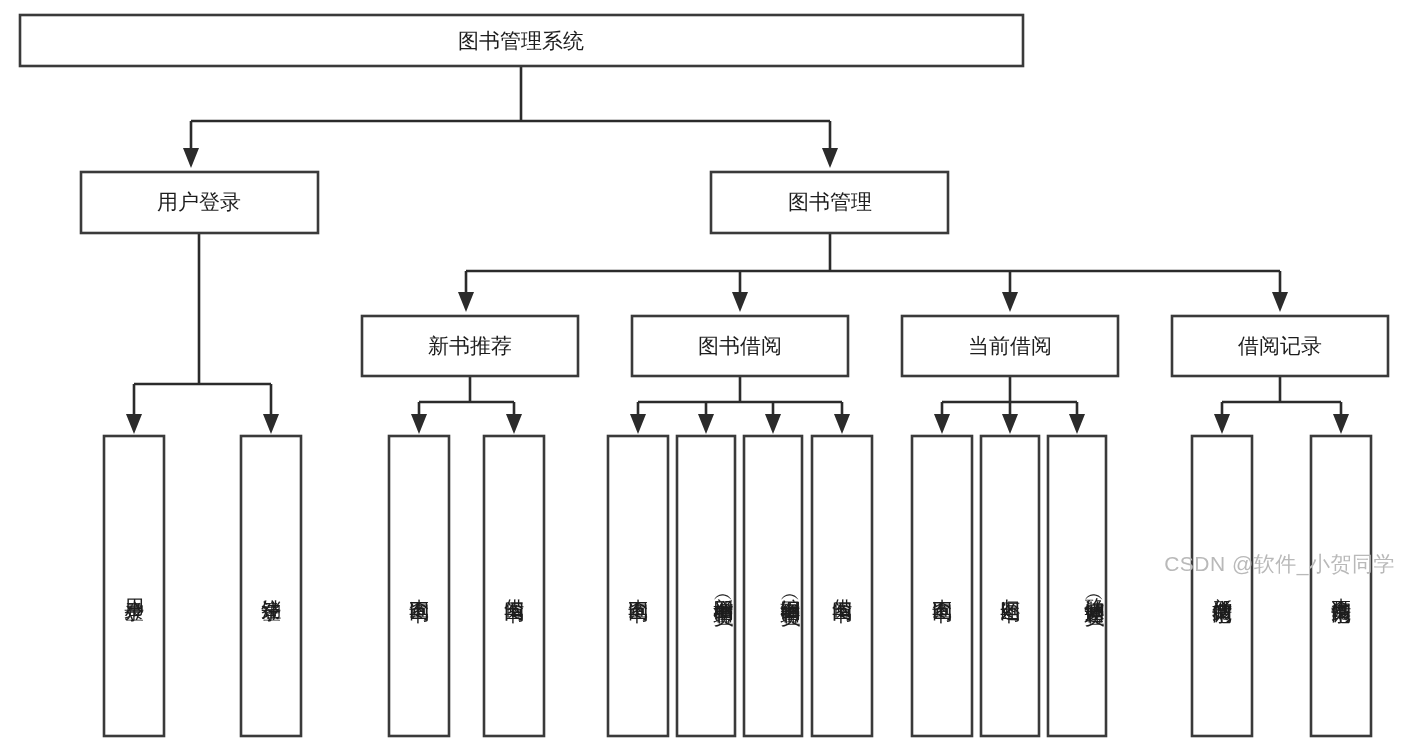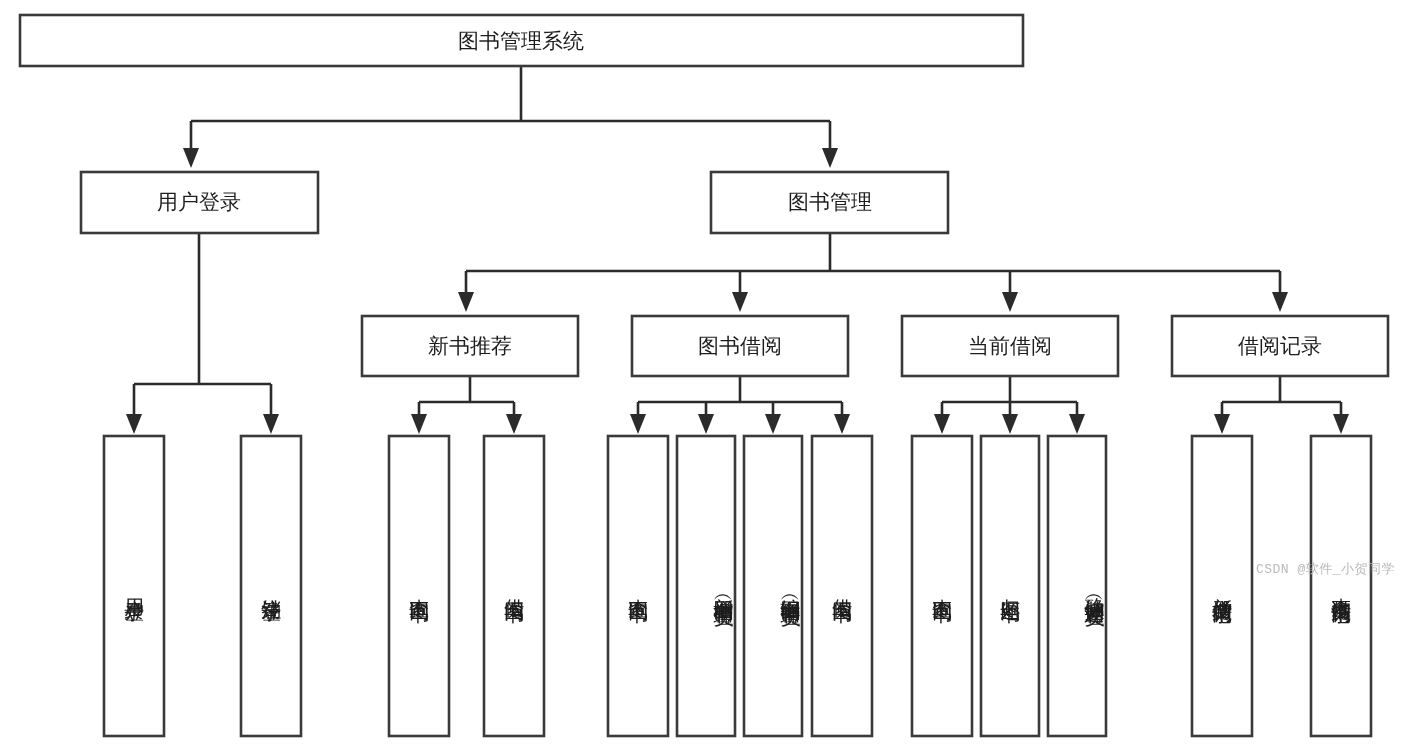--- a/index.html
+++ b/index.html
@@ -63,22 +63,22 @@
     white-space: nowrap;
     pointer-events: none;
   }
   .leaf-label.centered {
     align-items: center;
   }
   .watermark {
     position: absolute;
     right: 10px;
     bottom: 4px;
-    font-family: Liberation Mono, monospace;
-    font-size: 13px;
+    font-family: Liberation Sans, sans-serif;
+    font-size: 21px;
     color: #b9b9b9;
     letter-spacing: 0.5px;
     white-space: nowrap;
   }
 </style>
 </head>
 <body>
 
 <div id="diagram-root">
 

